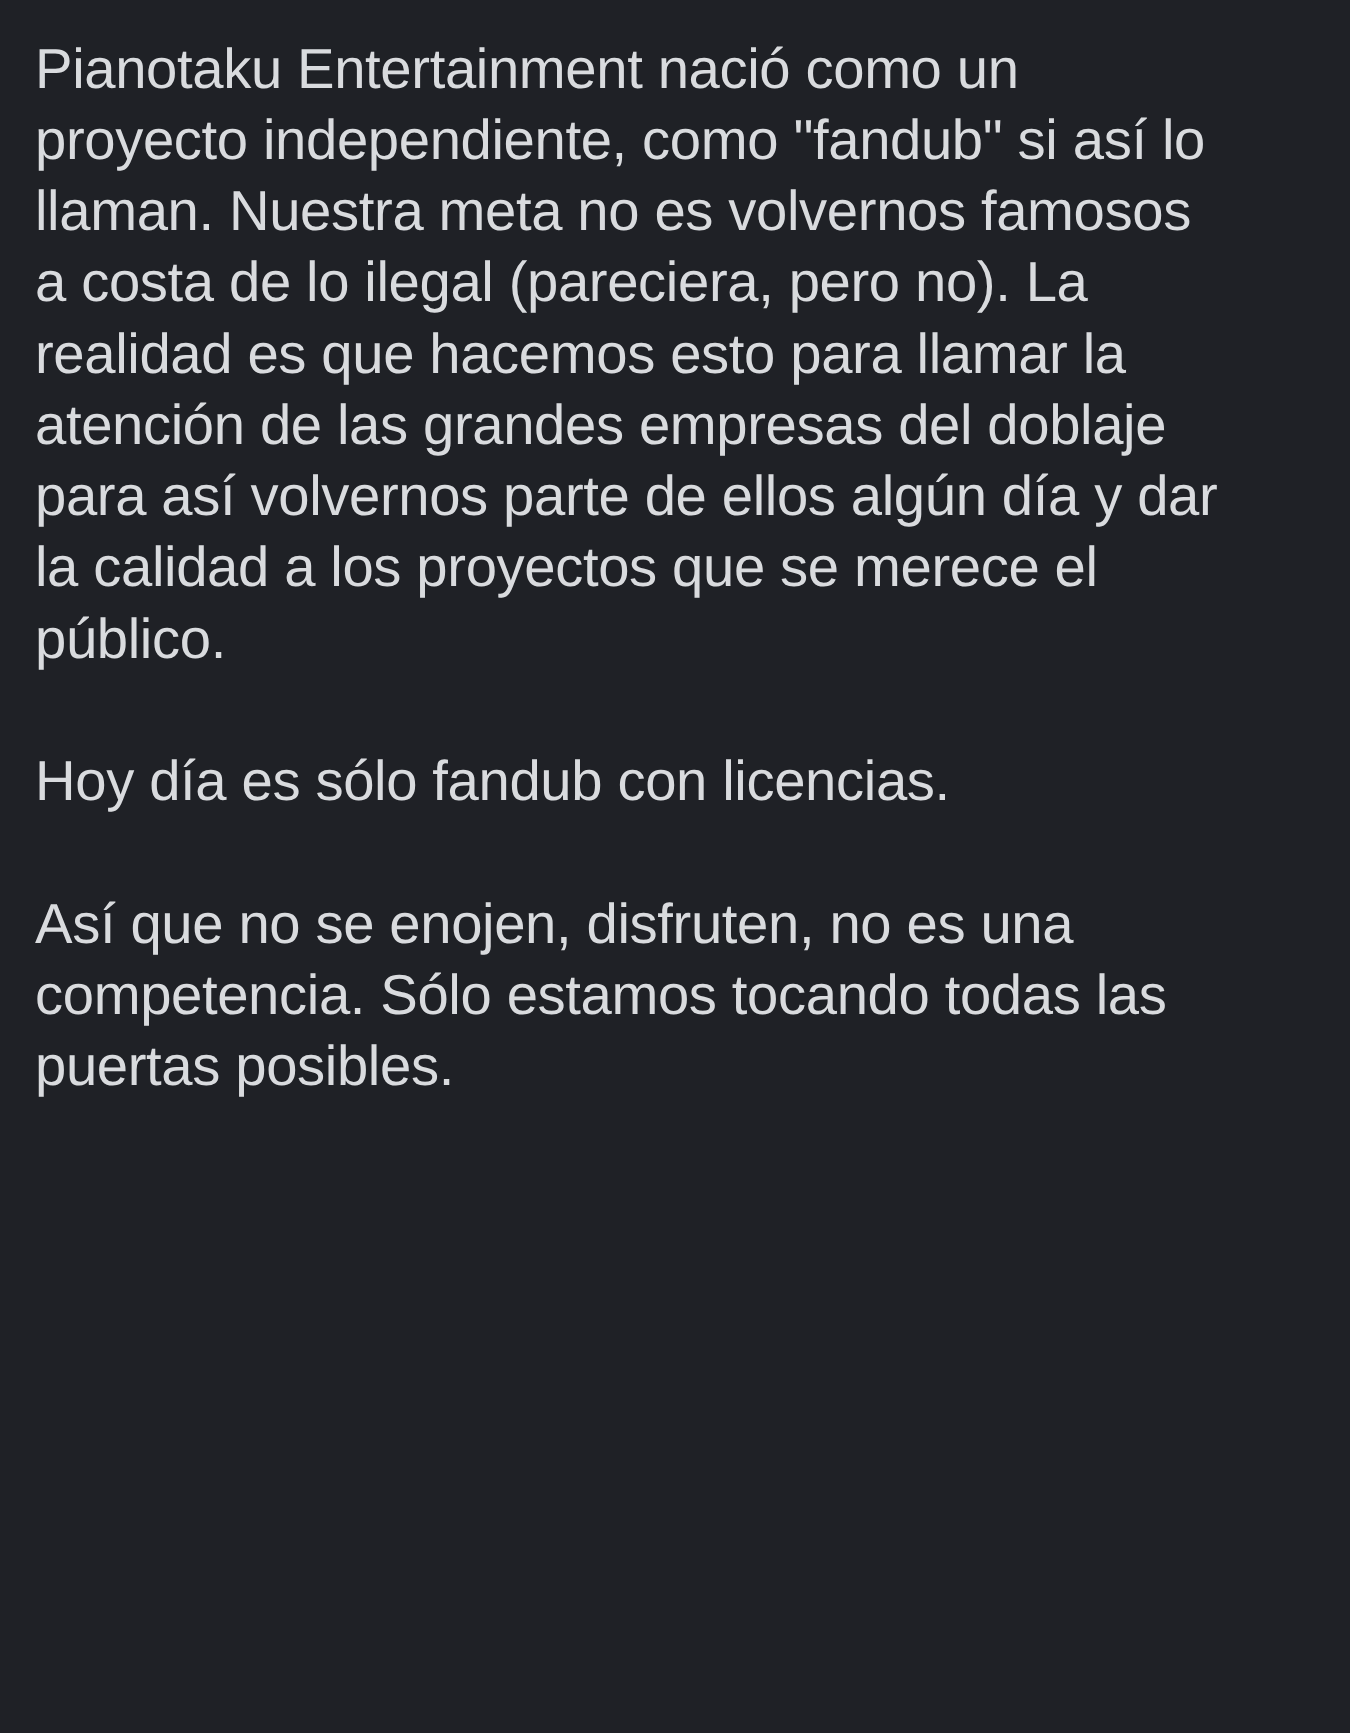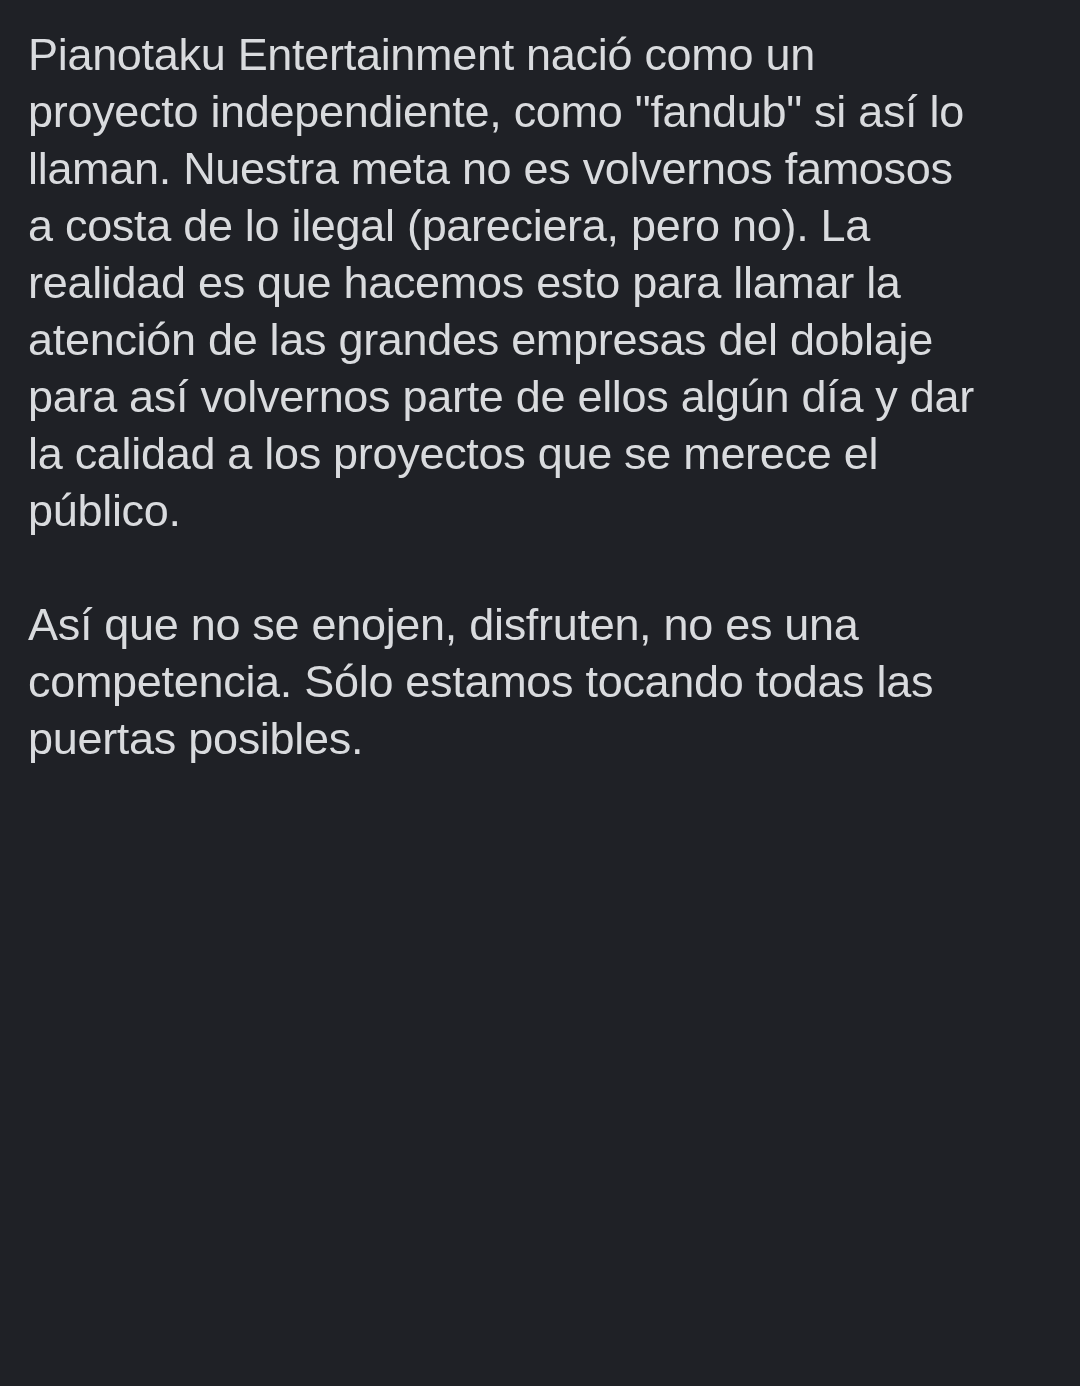--- a/index.html
+++ b/index.html
@@ -38,16 +38,17 @@
 <div class="post" style="color: rgb(217, 219, 222);">
   <p class="para">Pianotaku Entertainment nació como un
 proyecto independiente, como "fandub" si así lo
 llaman. Nuestra meta no es volvernos famosos
 a costa de lo ilegal (pareciera, pero no). La
 realidad es que hacemos esto para llamar la
 atención de las grandes empresas del doblaje
 para así volvernos parte de ellos algún día y dar
 la calidad a los proyectos que se merece el
 público.</p>
+  <p class="para">Hoy día es sólo fandub con licencias.</p>
   <p class="para">Así que no se enojen, disfruten, no es una
 competencia. Sólo estamos tocando todas las
 puertas posibles.</p>
 </div>
 
 </body></html>

